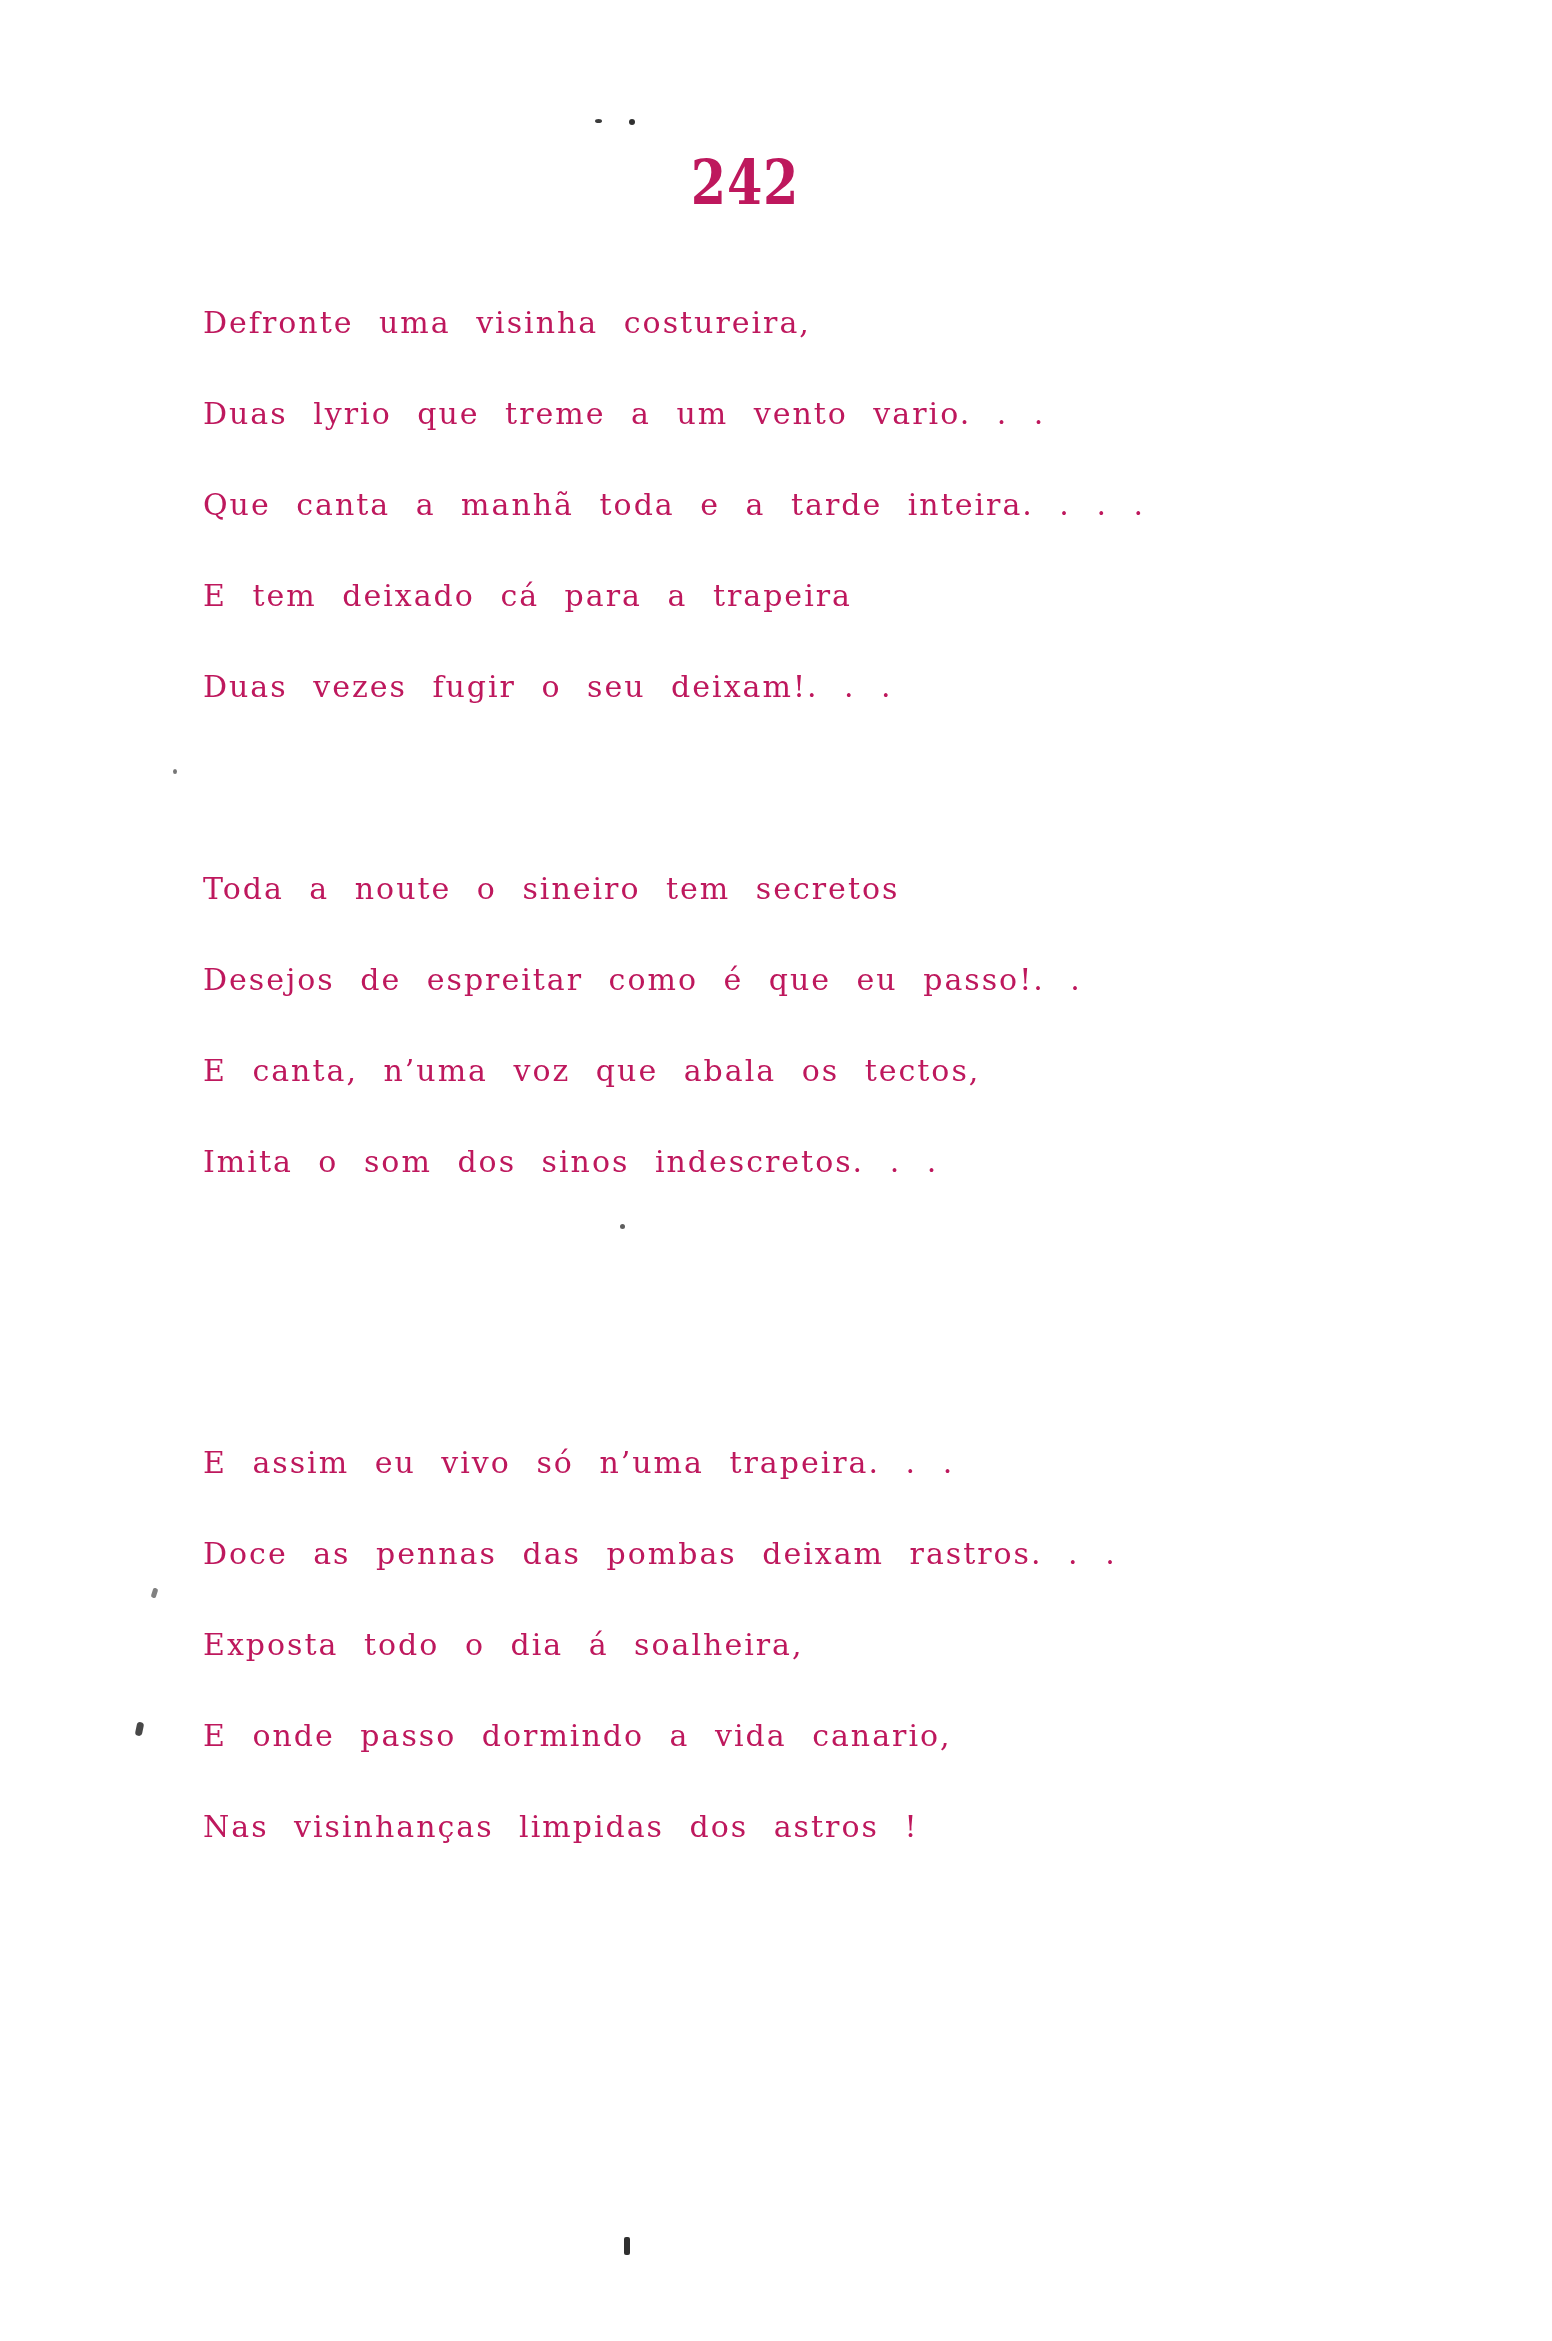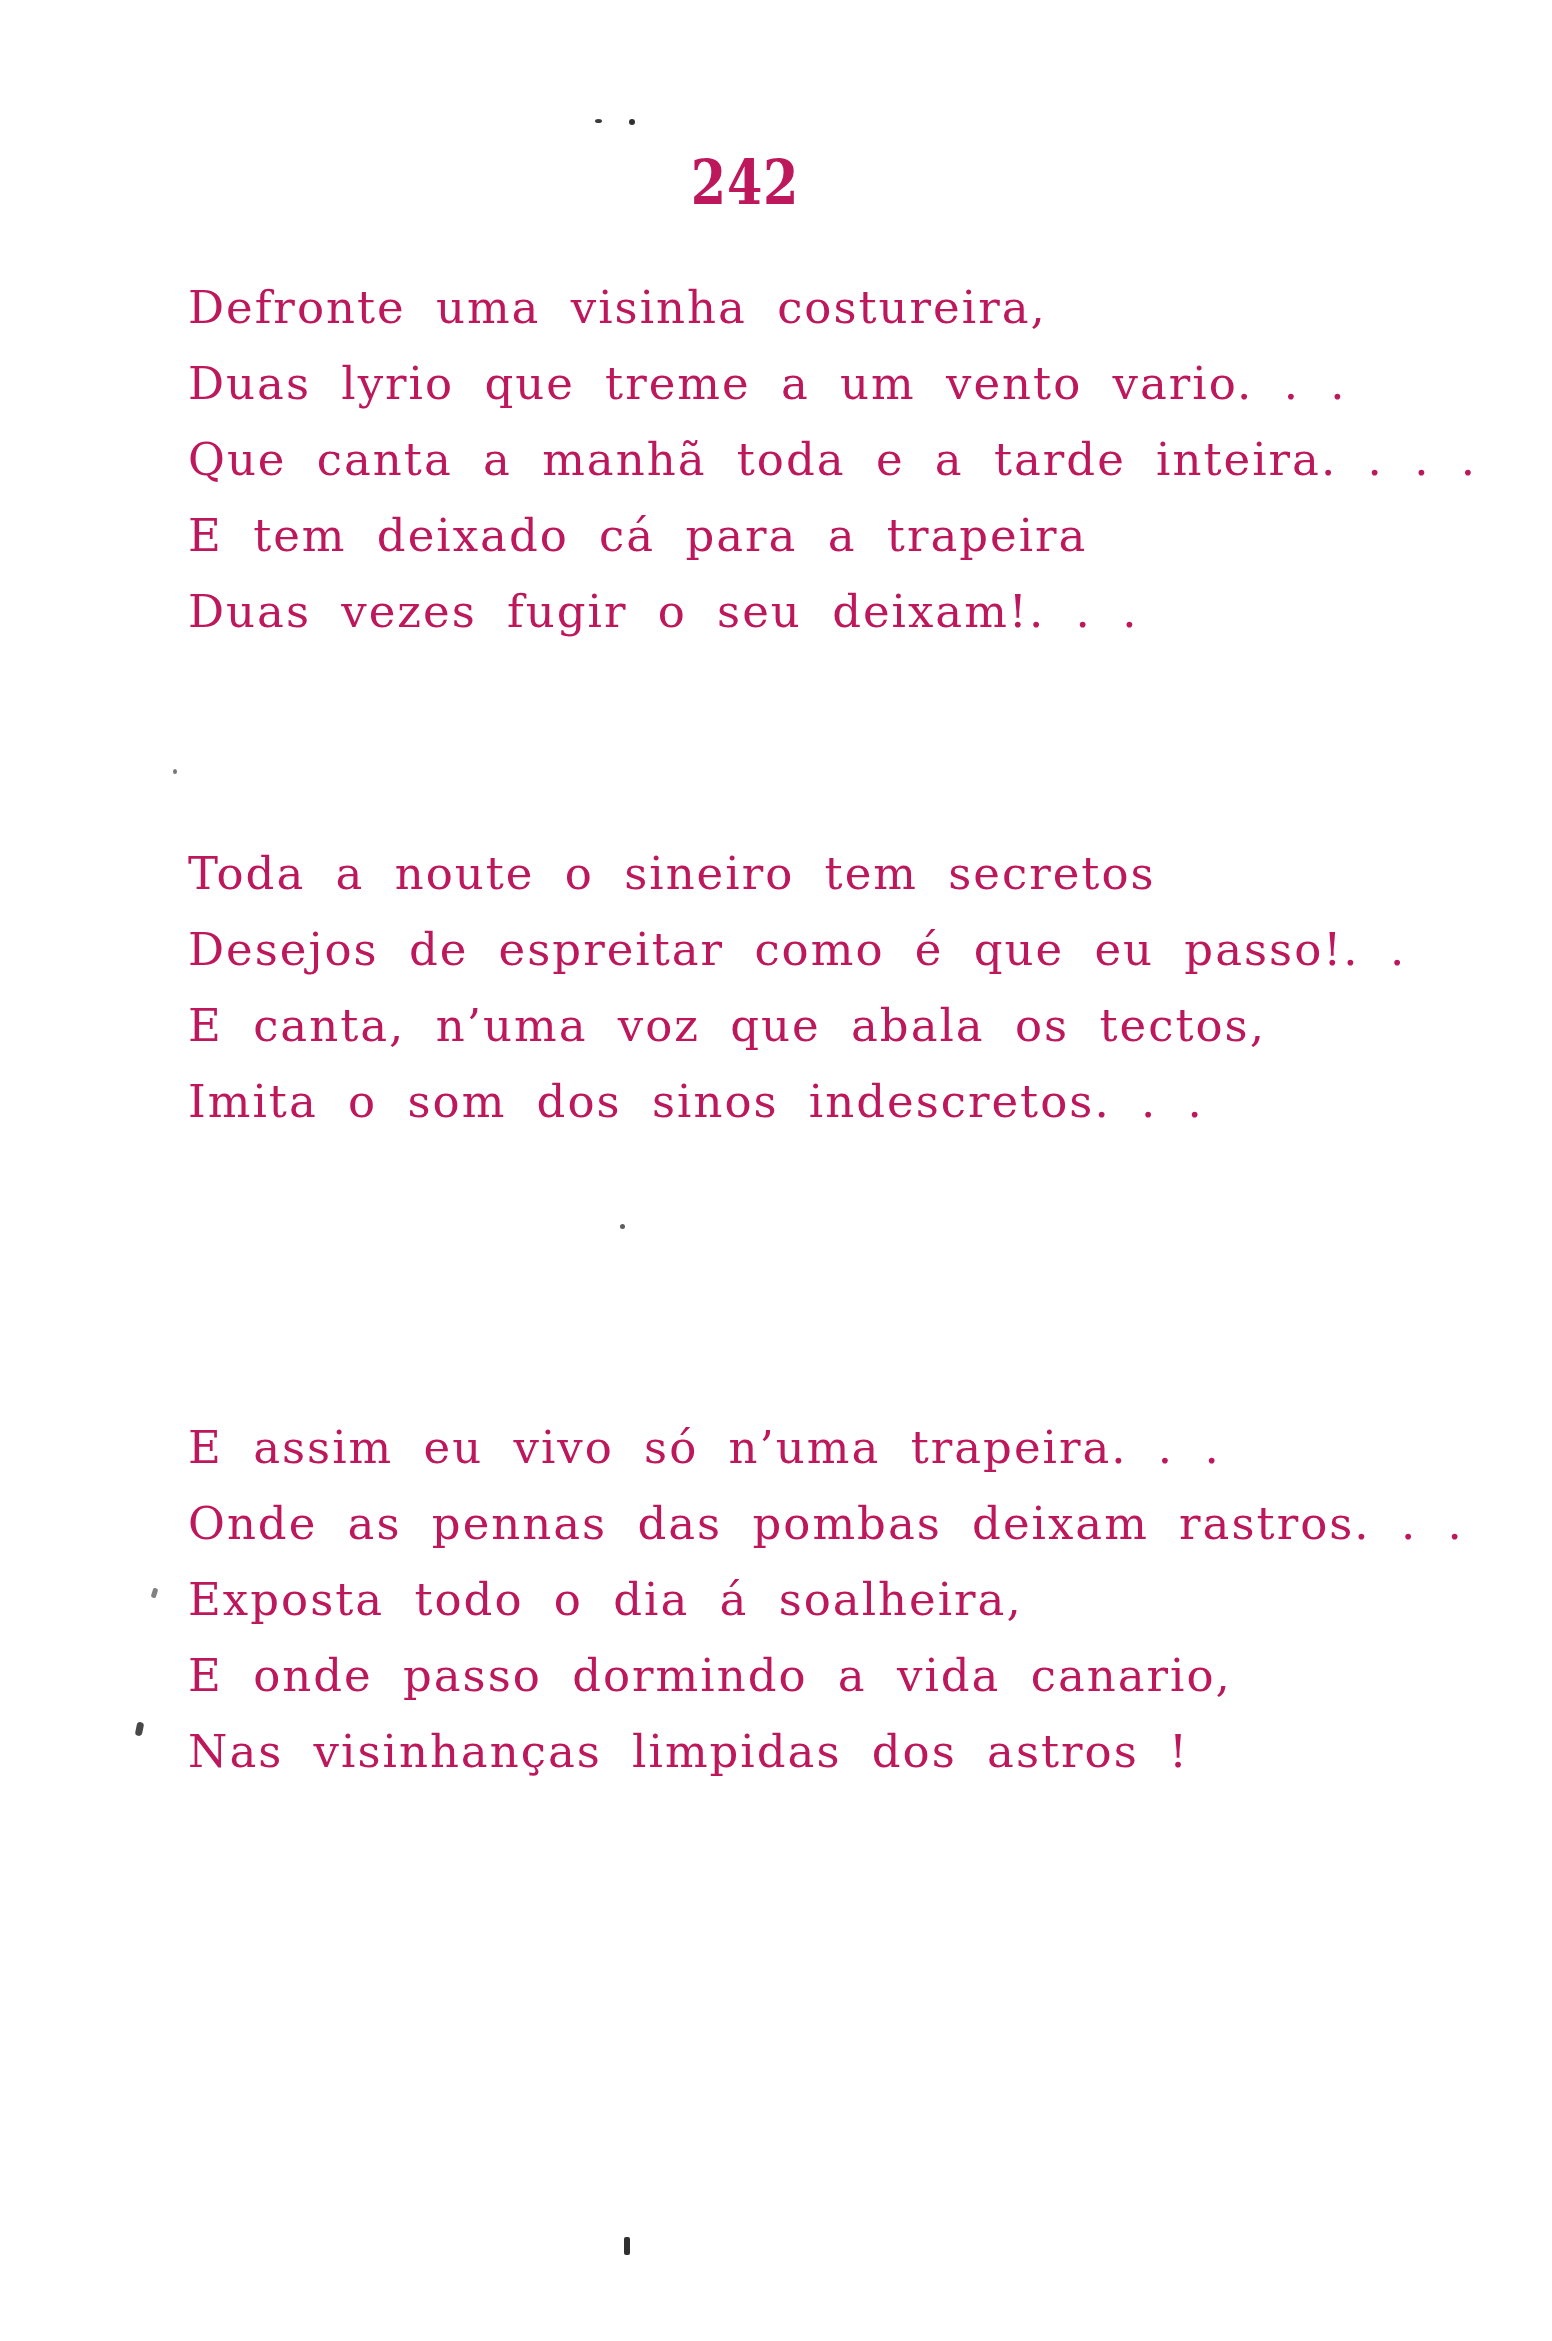--- a/index.html
+++ b/index.html
@@ -27,22 +27,22 @@
     letter-spacing: 1px;
     transform: scaleX(0.82);
     transform-origin: center top;
   }
   .stanza {
     position: absolute;
     left: 188px;
     width: 1220px;
   }
   .stanza p {
-    margin: 0;
-    font-size: 45px;
+    margin: 15px;
+    font-size: 30px;
     line-height: 76px;
     letter-spacing: 2px;
     word-spacing: 14px;
     white-space: nowrap;
   }
   .stanza-1 { top: 270px; }
   .stanza-2 { top: 836px; }
   .stanza-3 { top: 1410px; }
 
   
@@ -76,21 +76,21 @@
 
   <div class="stanza stanza-2">
     <p>Toda a noute o sineiro tem secretos</p>
     <p>Desejos de espreitar como é que eu passo!. .</p>
     <p>E canta, n’uma voz que abala os tectos,</p>
     <p>Imita o som dos sinos indescretos. . .</p>
   </div>
 
   <div class="stanza stanza-3">
     <p>E assim eu vivo só n’uma trapeira. . .</p>
-    <p>Onde as pennas das pombas deixam rastros. . .</p>
+    <p>Doce as pennas das pombas deixam rastros. . .</p>
     <p>Exposta todo o dia á soalheira,</p>
     <p>E onde passo dormindo a vida canario,</p>
     <p>Nas visinhanças limpidas dos astros !</p>
   </div>
 
   <div class="speck speck-top-1"></div>
   <div class="speck speck-top-2"></div>
   <div class="speck speck-mid-left"></div>
   <div class="speck speck-exposta"></div>
   <div class="speck speck-margin-apostrophe"></div>

